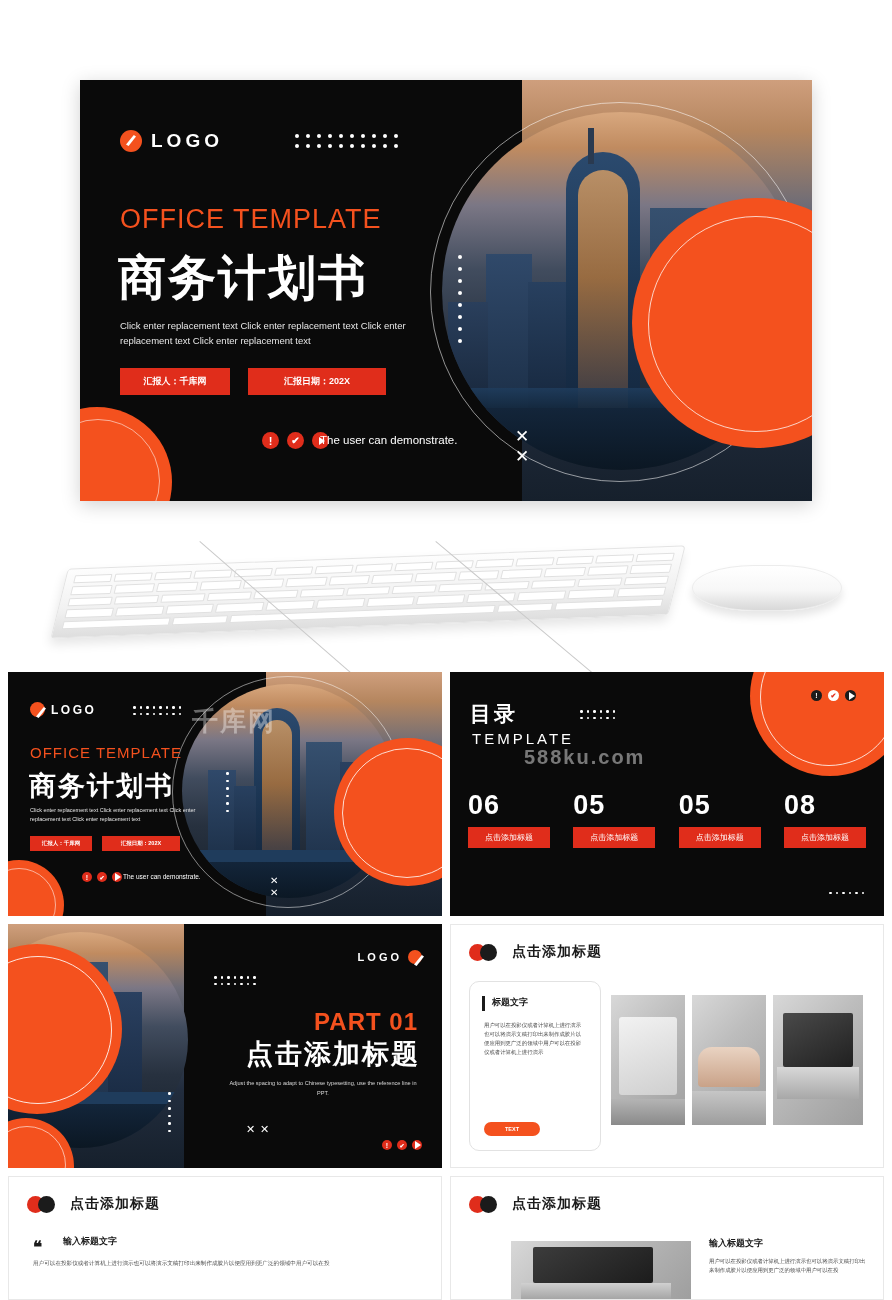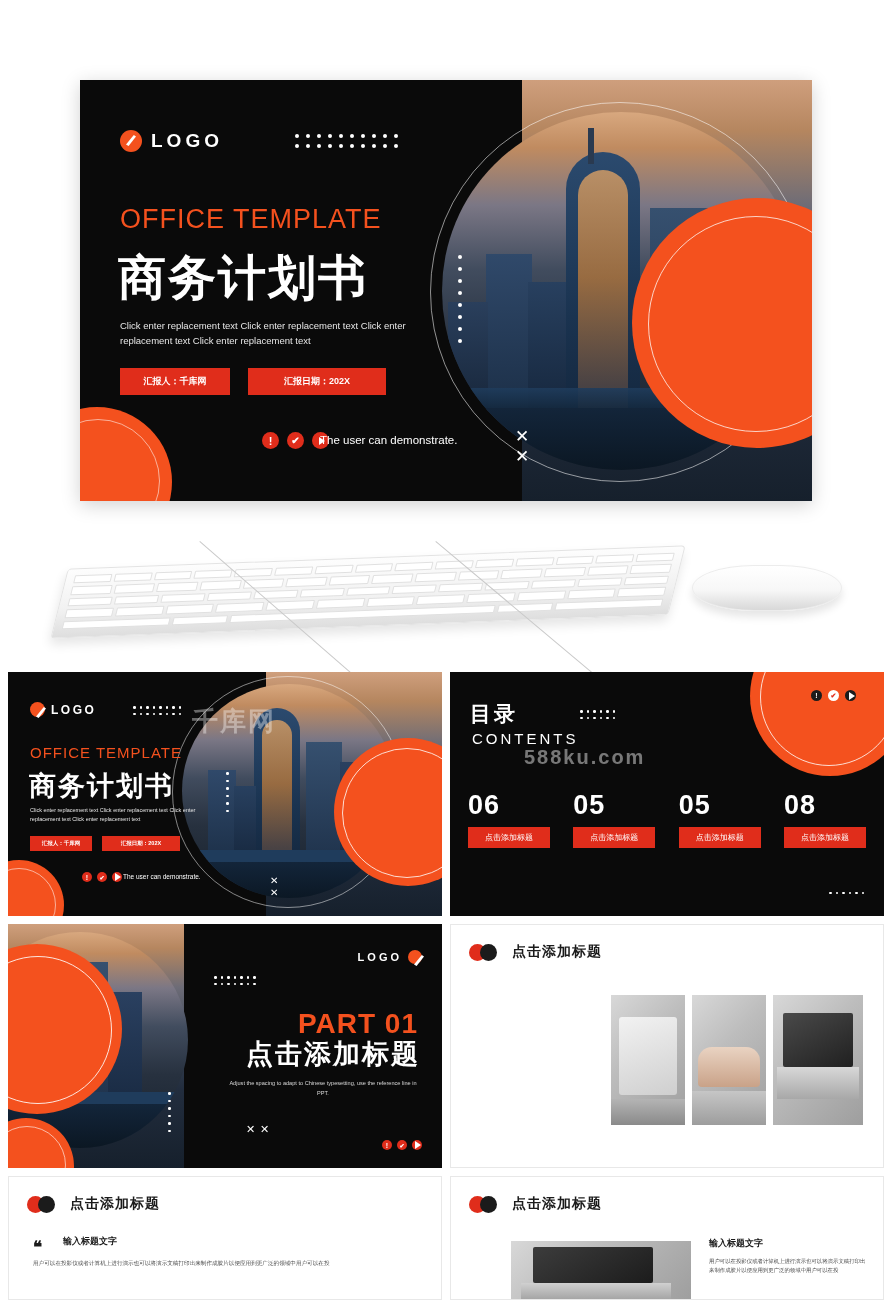--- a/index.html
+++ b/index.html
@@ -442,21 +442,21 @@
   <div class="circ" style="right:-26px;top:-56px;width:160px;height:160px;background:#f4511e;"></div>
   <div class="circ" style="right:-14px;top:-44px;width:136px;height:136px;border:1px solid rgba(255,255,255,0.8);"></div>
 
   <div class="mini-icons" style="position:absolute;right:28px;top:18px;gap:6px;">
     <div class="mi" style="width:11px;height:11px;font-size:7px;background:#1b1b1b;">!</div>
     <div class="mi" style="width:11px;height:11px;font-size:7px;background:#fff;color:#e02d1b;">✔</div>
     <div class="mi play" style="width:11px;height:11px;background:#1b1b1b;"></div>
   </div>
 
   <div style="position:absolute;left:20px;top:28px;color:#fff;font-weight:700;font-size:21px;letter-spacing:3px;">目录</div>
-  <div style="position:absolute;left:22px;top:58px;color:#fff;font-size:15px;letter-spacing:3px;">CONTENTS</div>
+  <div style="position:absolute;left:22px;top:58px;color:#fff;font-size:15px;letter-spacing:3px;">TEMPLATE</div>
 
   <div class="dotgrid" style="left:130px;top:38px;">
     <div class="dotrow" style="gap:4px;margin-bottom:4px;">
       <div class="dot" style="width:2.5px;height:2.5px;"></div>
         <div class="dot" style="width:2.5px;height:2.5px;"></div>
         <div class="dot" style="width:2.5px;height:2.5px;"></div>
         <div class="dot" style="width:2.5px;height:2.5px;"></div>
         <div class="dot" style="width:2.5px;height:2.5px;"></div>
         <div class="dot" style="width:2.5px;height:2.5px;"></div>
     </div>
@@ -535,21 +535,21 @@
       <div class="dot" style="width:2.5px;height:2.5px;"></div>
         <div class="dot" style="width:2.5px;height:2.5px;"></div>
         <div class="dot" style="width:2.5px;height:2.5px;"></div>
         <div class="dot" style="width:2.5px;height:2.5px;"></div>
         <div class="dot" style="width:2.5px;height:2.5px;"></div>
         <div class="dot" style="width:2.5px;height:2.5px;"></div>
         <div class="dot" style="width:2.5px;height:2.5px;"></div>
     </div>
   </div>
 
-  <div style="position:absolute;right:24px;top:84px;color:#f4511e;font-size:28px;font-weight:700;letter-spacing:1px;">PART 01</div>
+  <div style="position:absolute;right:24px;top:84px;color:#f4511e;font-size:24px;font-weight:700;letter-spacing:1px;">PART 01</div>
   <div style="position:absolute;right:22px;top:112px;color:#fff;font-size:27px;font-weight:700;letter-spacing:2px;">点击添加标题</div>
   <div style="position:absolute;right:24px;top:154px;width:190px;color:#d8d8d8;font-size:5.6px;line-height:1.8;text-align:center;">Adjust the spacing to adapt to Chinese typesetting, use the reference line in PPT.</div>
 
   <div class="dotgrid" style="left:160px;top:168px;">
     <div class="dotrow" style="flex-direction:column;gap:5px;">
       <div class="dot" style="width:2.5px;height:2.5px;"></div>
         <div class="dot" style="width:2.5px;height:2.5px;"></div>
         <div class="dot" style="width:2.5px;height:2.5px;"></div>
         <div class="dot" style="width:2.5px;height:2.5px;"></div>
         <div class="dot" style="width:2.5px;height:2.5px;"></div>
@@ -568,20 +568,28 @@
 
 <div class="white-slide" id="s4">
   <div class="w-head" style="position:absolute;left:18px;top:18px;">
     <div class="mark">
         <div class="c1"></div>
         <div class="c2"></div>
       </div>
     <div class="t">点击添加标题</div>
   </div>
 
+  <div class="card" style="position:absolute;left:18px;top:56px;width:130px;height:168px;">
+    <div style="display:flex;gap:7px;padding:14px 12px 0 12px;">
+      <div class="card-bar" style="height:15px;"></div>
+      <div style="font-size:9px;font-weight:700;color:#1b1b1b;">标题文字</div>
+    </div>
+    <div class="body-txt" style="padding:10px 14px 0 14px;font-size:5.4px;">用户可以在投影仪或者计算机上进行演示也可以将演示文稿打印出来制作成胶片以便应用到更广泛的领域中用户可以在投影仪或者计算机上进行演示</div>
+    <div class="pill" style="position:absolute;left:14px;bottom:14px;width:56px;padding:4px 0;font-size:5.5px;">TEXT</div>
+  </div>
 
   <div class="photo-tile" style="position:absolute;left:160px;top:70px;width:74px;height:130px;">
     <div style="position:absolute;left:8px;top:22px;width:58px;height:78px;background:linear-gradient(160deg,#f2f2f2,#cfcfcf);border-radius:3px;"></div>
     <div style="position:absolute;left:0;bottom:0;width:74px;height:26px;background:linear-gradient(to top,#8a8a8a,#b4b4b4);"></div>
   </div>
   <div class="photo-tile" style="position:absolute;left:241px;top:70px;width:74px;height:130px;">
     <div style="position:absolute;left:6px;top:52px;width:62px;height:40px;background:linear-gradient(to bottom,#e9d3c2,#c9a288);border-radius:14px 14px 4px 4px;"></div>
     <div style="position:absolute;left:0;bottom:0;width:74px;height:34px;background:linear-gradient(to top,#9d9d9d,#c6c6c6);"></div>
   </div>
   <div class="photo-tile" style="position:absolute;left:322px;top:70px;width:90px;height:130px;">

